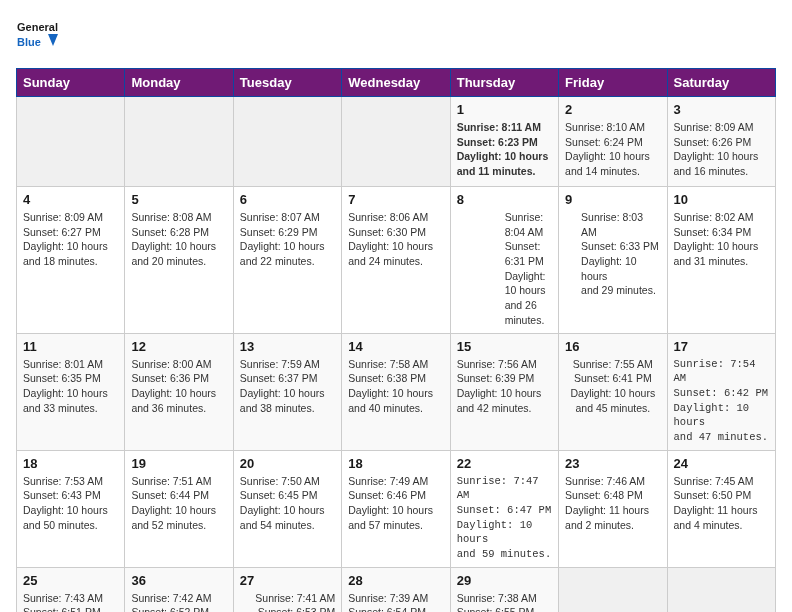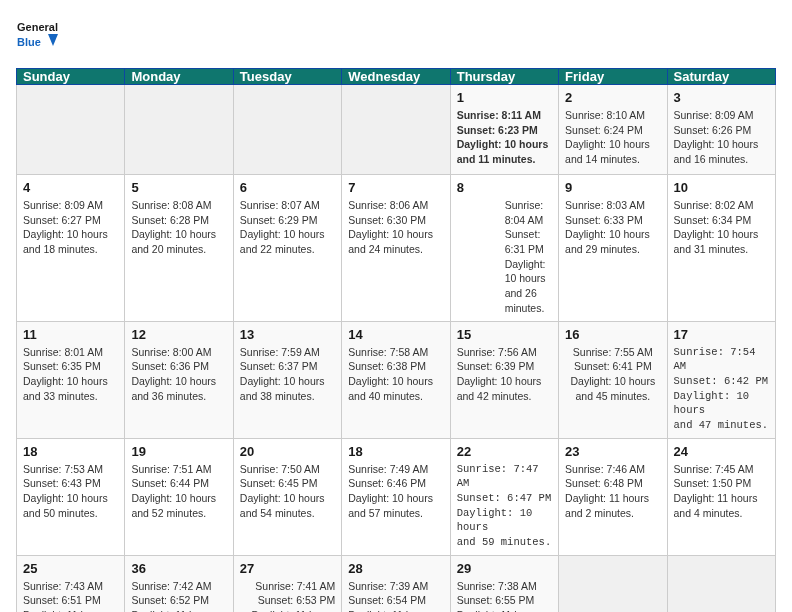--- a/index.html
+++ b/index.html
@@ -31,24 +31,24 @@
     .subtitle {
       font-size: 14px;
       color: #555;
     }
     table {
       width: 100%;
       border-collapse: collapse;
       table-layout: fixed;
     }
     thead tr th {
-      background-color: #0f766e;
+      background-color: #701a75;
       color: #fff;
       text-align: left;
-      padding: 0 6px;
+      padding: 6px 6px;
       font-size: 13px;
       font-weight: bold;
       border: 1px solid #0d47a1;
     }
     tbody tr td {
       vertical-align: top;
       border: 1px solid #ccc;
       padding: 5px 6px;
       font-size: 11px;
       color: #333;
@@ -164,21 +164,21 @@
         </td>
         <td>
           <span class="day-num">8</span>
           <div class="day-info" style="white-space: pre-line; margin-left: 48px;">Sunrise: 8:04 AM
 Sunset: 6:31 PM
 Daylight: 10 hours
 and 26 minutes.</div>
         </td>
         <td>
           <span class="day-num">9</span>
-          <div class="day-info" style="white-space: pre-line;">Sunrise: 8:03 AM
+          <div class="day-info" style="white-space: pre-line; margin-left: 16px;">Sunrise: 8:03 AM
 Sunset: 6:33 PM
 Daylight: 10 hours
 and 29 minutes.</div>
         </td>
         <td>
           <span class="day-num">10</span>
           <div class="day-info" style="white-space: pre-line;">Sunrise: 8:02 AM
 Sunset: 6:34 PM
 Daylight: 10 hours
 and 31 minutes.</div>
@@ -274,21 +274,21 @@
         <td>
           <span class="day-num">23</span>
           <div class="day-info" style="white-space: pre-line;">Sunrise: 7:46 AM
 Sunset: 6:48 PM
 Daylight: 11 hours
 and 2 minutes.</div>
         </td>
         <td>
           <span class="day-num">24</span>
           <div class="day-info" style="white-space: pre-line;">Sunrise: 7:45 AM
-Sunset: 1:50 PM
+Sunset: 6:50 PM
 Daylight: 11 hours
 and 4 minutes.</div>
         </td>
       </tr>
       <tr>
         <td>
           <span class="day-num">25</span>
           <div class="day-info" style="white-space: pre-line;">Sunrise: 7:43 AM
 Sunset: 6:51 PM
 Daylight: 11 hours

